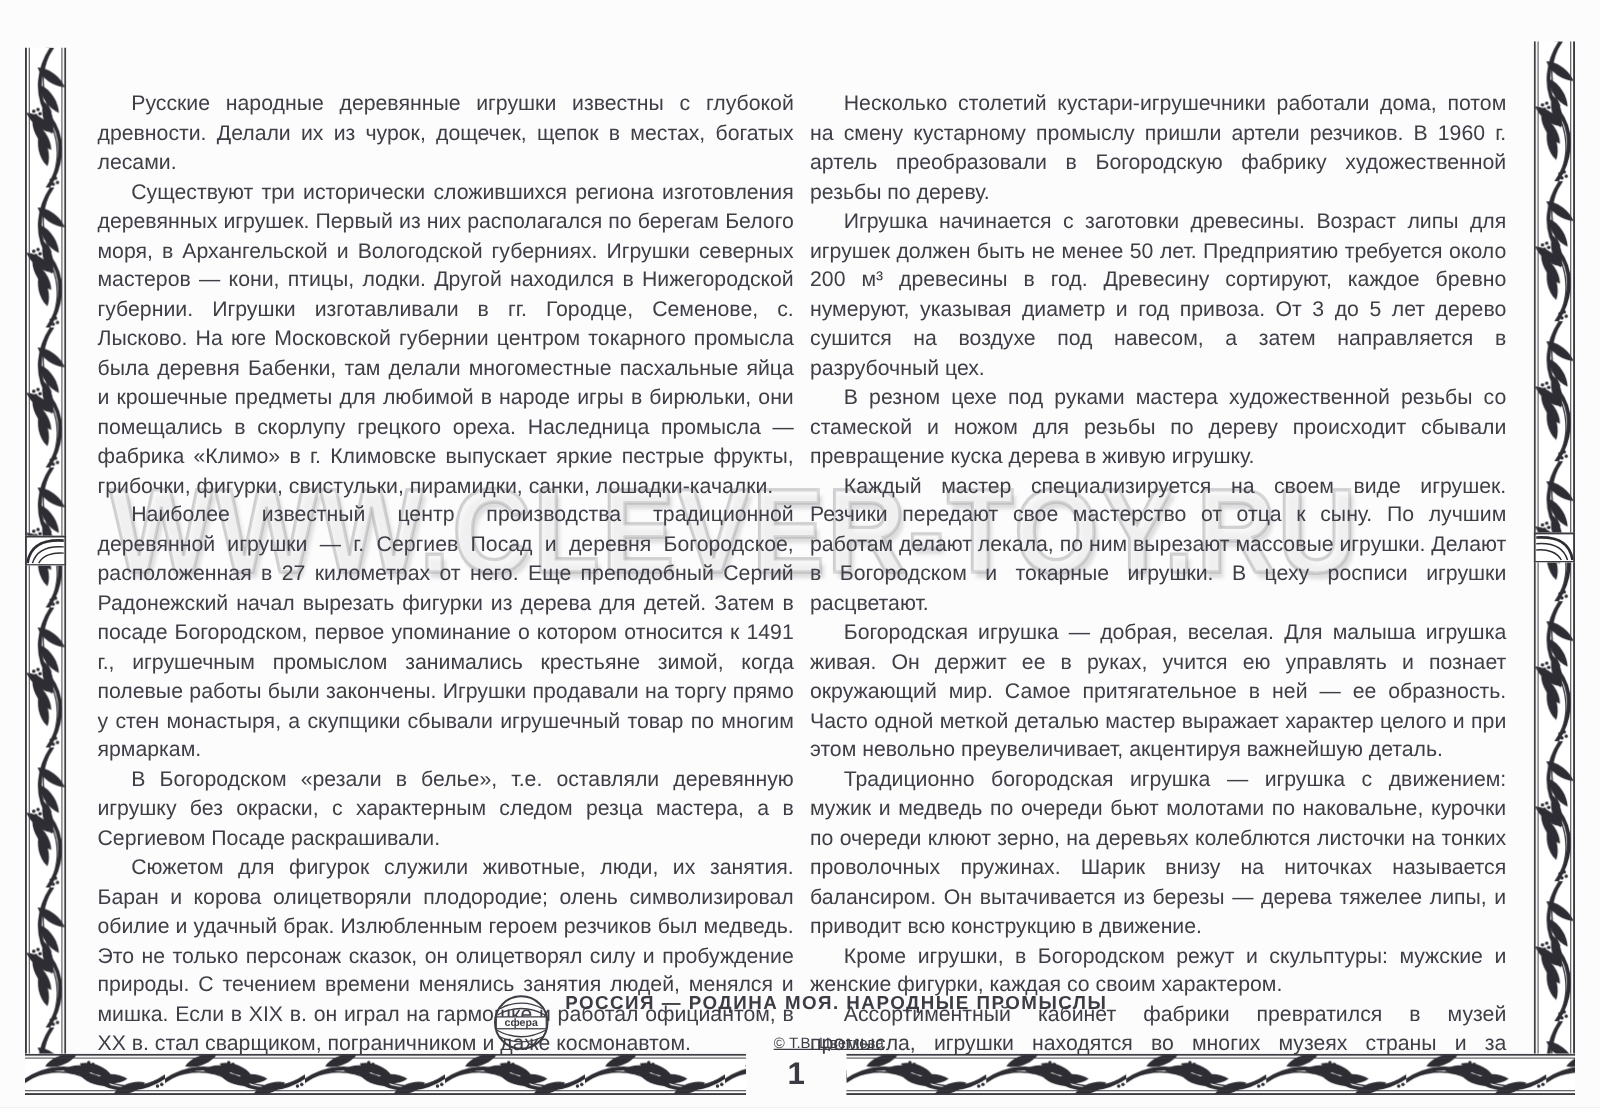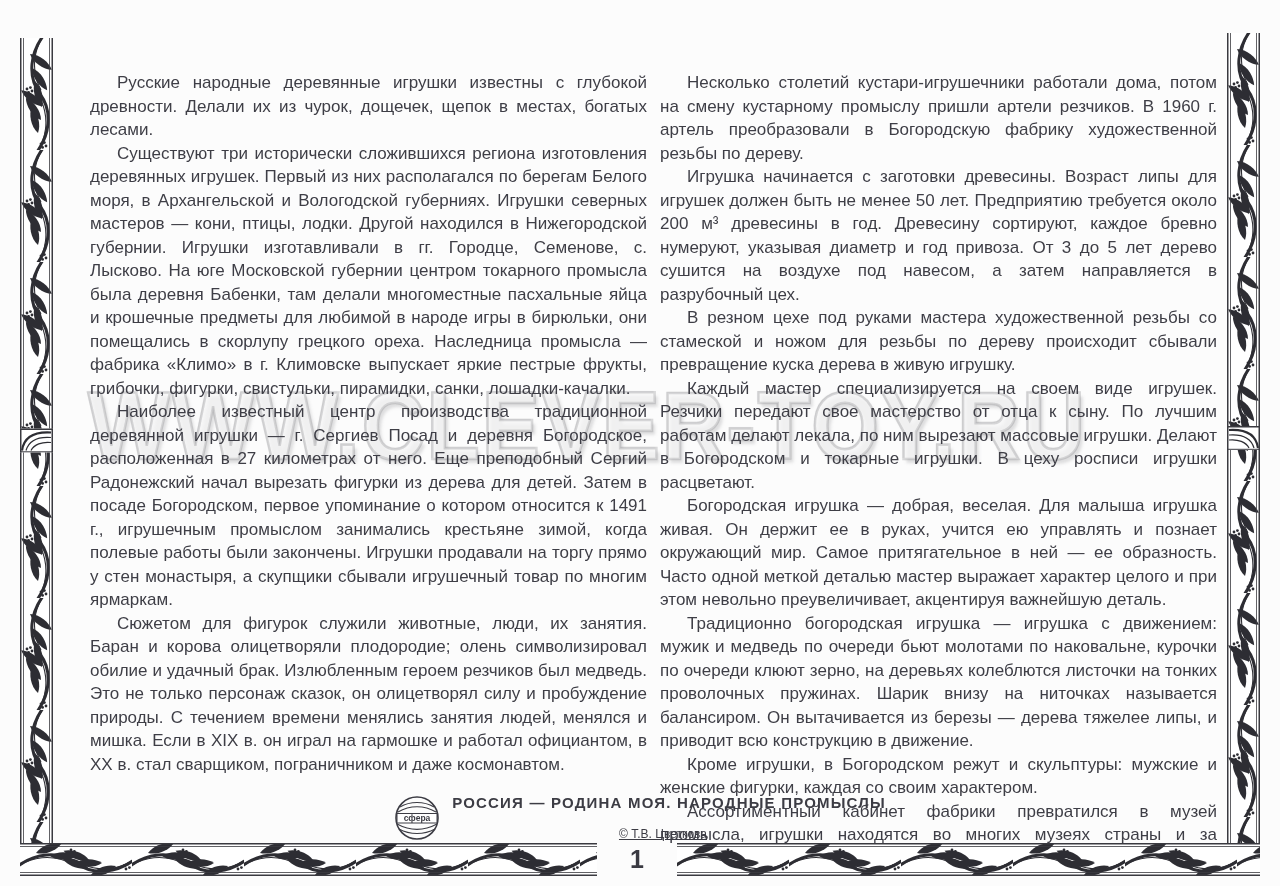--- a/index.html
+++ b/index.html
@@ -7,21 +7,21 @@
     position:relative;width:1280px;height:886px;background:#fcfcfc;
     overflow:hidden;font-family:"Liberation Sans",sans-serif;color:#3e3e46;
   }
   
   .doc-title{
     position:absolute;top:20px;left:0;width:100%;text-align:center;
     font-size:30px;font-weight:bold;color:#3b3b43;letter-spacing:0.5px;
   }
   
   .content{
-    position:absolute;left:90px;top:71px;width:1127px;display:flex;gap:13px;z-index:2;
+    position:absolute;left:78px;top:71px;width:1127px;display:flex;gap:13px;z-index:2;
   }
   .col{width:557px;text-align:justify;font-size:17px;line-height:23.5px;
        hyphens:auto;-webkit-hyphens:auto;}
   .col p{margin:0;text-indent:27px;}
   
   .watermark{
     position:absolute;top:376px;left:88px;z-index:1;white-space:nowrap;
     font-size:87px;font-weight:bold;letter-spacing:2px;
     color:rgba(252,252,252,0.72);
     -webkit-text-stroke:2.5px rgba(125,125,130,0.28);
@@ -117,20 +117,21 @@
 <div class="page">
 
 
   <div class="watermark">WWW.CLEVER-TOY.RU</div>
 
   <div class="content">
     <div class="col">
       <p>Русские народные деревянные игрушки известны с глубокой древности. Делали их из чурок, дощечек, щепок в местах, богатых лесами.</p>
       <p>Существуют три исторически сложившихся региона изготовления деревянных игрушек. Первый из них располагался по берегам Белого моря, в Архангельской и Вологодской губерниях. Игрушки северных мастеров — кони, птицы, лодки. Другой находился в Нижегородской губернии. Игрушки изготавливали в гг. Городце, Семенове, с. Лысково. На юге Московской губернии центром токарного промысла была деревня Бабенки, там делали многоместные пасхальные яйца и крошечные предметы для любимой в народе игры в бирюльки, они помещались в скорлупу грецкого ореха. Наследница промысла — фабрика «Климо» в г. Климовске выпускает яркие пестрые фрукты, грибочки, фигурки, свистульки, пирамидки, санки, лошадки-качалки.</p>
       <p>Наиболее известный центр производства традиционной деревянной игрушки — г. Сергиев Посад и деревня Богородское, расположенная в 27 километрах от него. Еще преподобный Сергий Радонежский начал вырезать фигурки из дерева для детей. Затем в посаде Богородском, первое упоминание о котором относится к 1491 г., игрушечным промыслом занимались крестьяне зимой, когда полевые работы были закончены. Игрушки продавали на торгу прямо у стен монастыря, а скупщики сбывали игрушечный товар по многим ярмаркам.</p>
+      <p>В Богородском «резали в белье», т.е. оставляли деревянную игрушку без окраски, с характерным следом резца мастера, а в Сергиевом Посаде раскрашивали.</p>
       <p>Сюжетом для фигурок служили животные, люди, их занятия. Баран и корова олицетворяли плодородие; олень символизировал обилие и удачный брак. Излюбленным героем резчиков был медведь. Это не только персонаж сказок, он олицетворял силу и пробуждение природы. С течением времени менялись занятия людей, менялся и мишка. Если в XIX в. он играл на гармошке и работал официантом, в XX в. стал сварщиком, пограничником и даже космонавтом.</p>
     </div>
     <div class="col">
       <p>Несколько столетий кустари-игрушечники работали дома, потом на смену кустарному промыслу пришли артели резчиков. В 1960 г. артель преобразовали в Богородскую фабрику художественной резьбы по дереву.</p>
       <p>Игрушка начинается с заготовки древесины. Возраст липы для игрушек должен быть не менее 50 лет. Предприятию требуется около 200 м³ древесины в год. Древесину сортируют, каждое бревно нумеруют, указывая диаметр и год привоза. От 3 до 5 лет дерево сушится на воздухе под навесом, а затем направляется в разрубочный цех.</p>
       <p>В резном цехе под руками мастера художественной резьбы со стамеской и ножом для резьбы по дереву происходит сбывали превращение куска дерева в живую игрушку.</p>
       <p>Каждый мастер специализируется на своем виде игрушек. Резчики передают свое мастерство от отца к сыну. По лучшим работам делают лекала, по ним вырезают массовые игрушки. Делают в Богородском и токарные игрушки. В цеху росписи игрушки расцветают.</p>
       <p>Богородская игрушка — добрая, веселая. Для малыша игрушка живая. Он держит ее в руках, учится ею управлять и познает окружающий мир. Самое притягательное в ней — ее образность. Часто одной меткой деталью мастер выражает характер целого и при этом невольно преувеличивает, акцентируя важнейшую деталь.</p>
       <p>Традиционно богородская игрушка — игрушка с движением: мужик и медведь по очереди бьют молотами по наковальне, курочки по очереди клюют зерно, на деревьях колеблются листочки на тонких проволочных пружинах. Шарик внизу на ниточках называется балансиром. Он вытачивается из березы — дерева тяжелее липы, и приводит всю конструкцию в движение.</p>
       <p>Кроме игрушки, в Богородском режут и скульптуры: мужские и женские фигурки, каждая со своим характером.</p>

